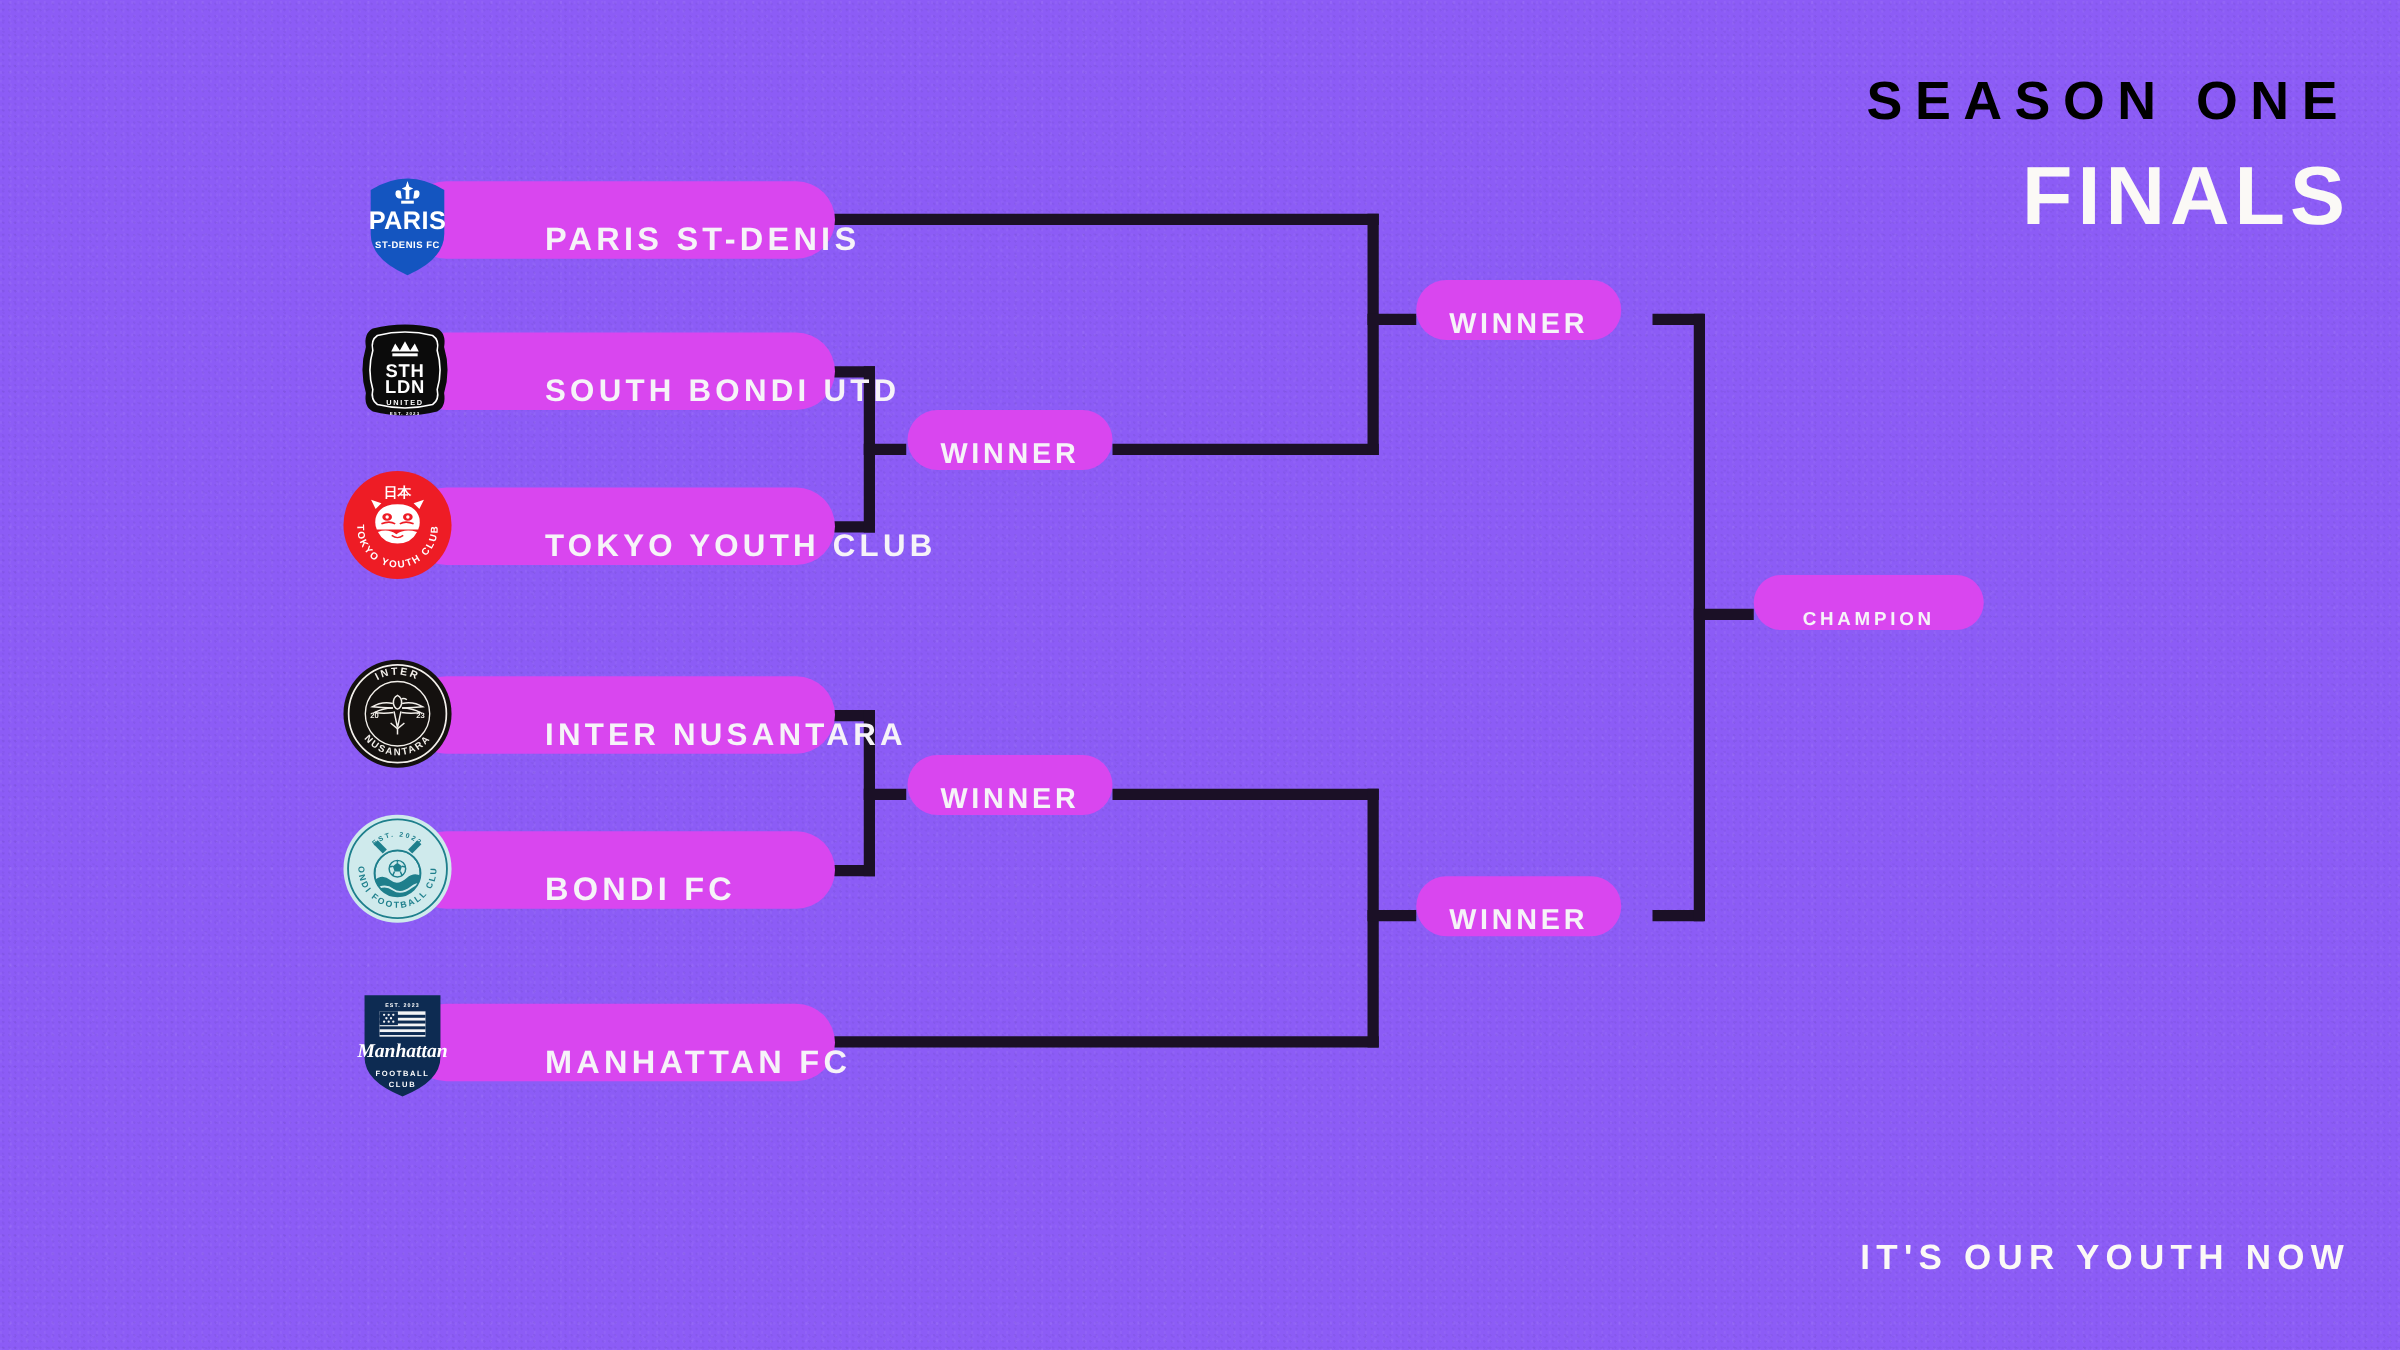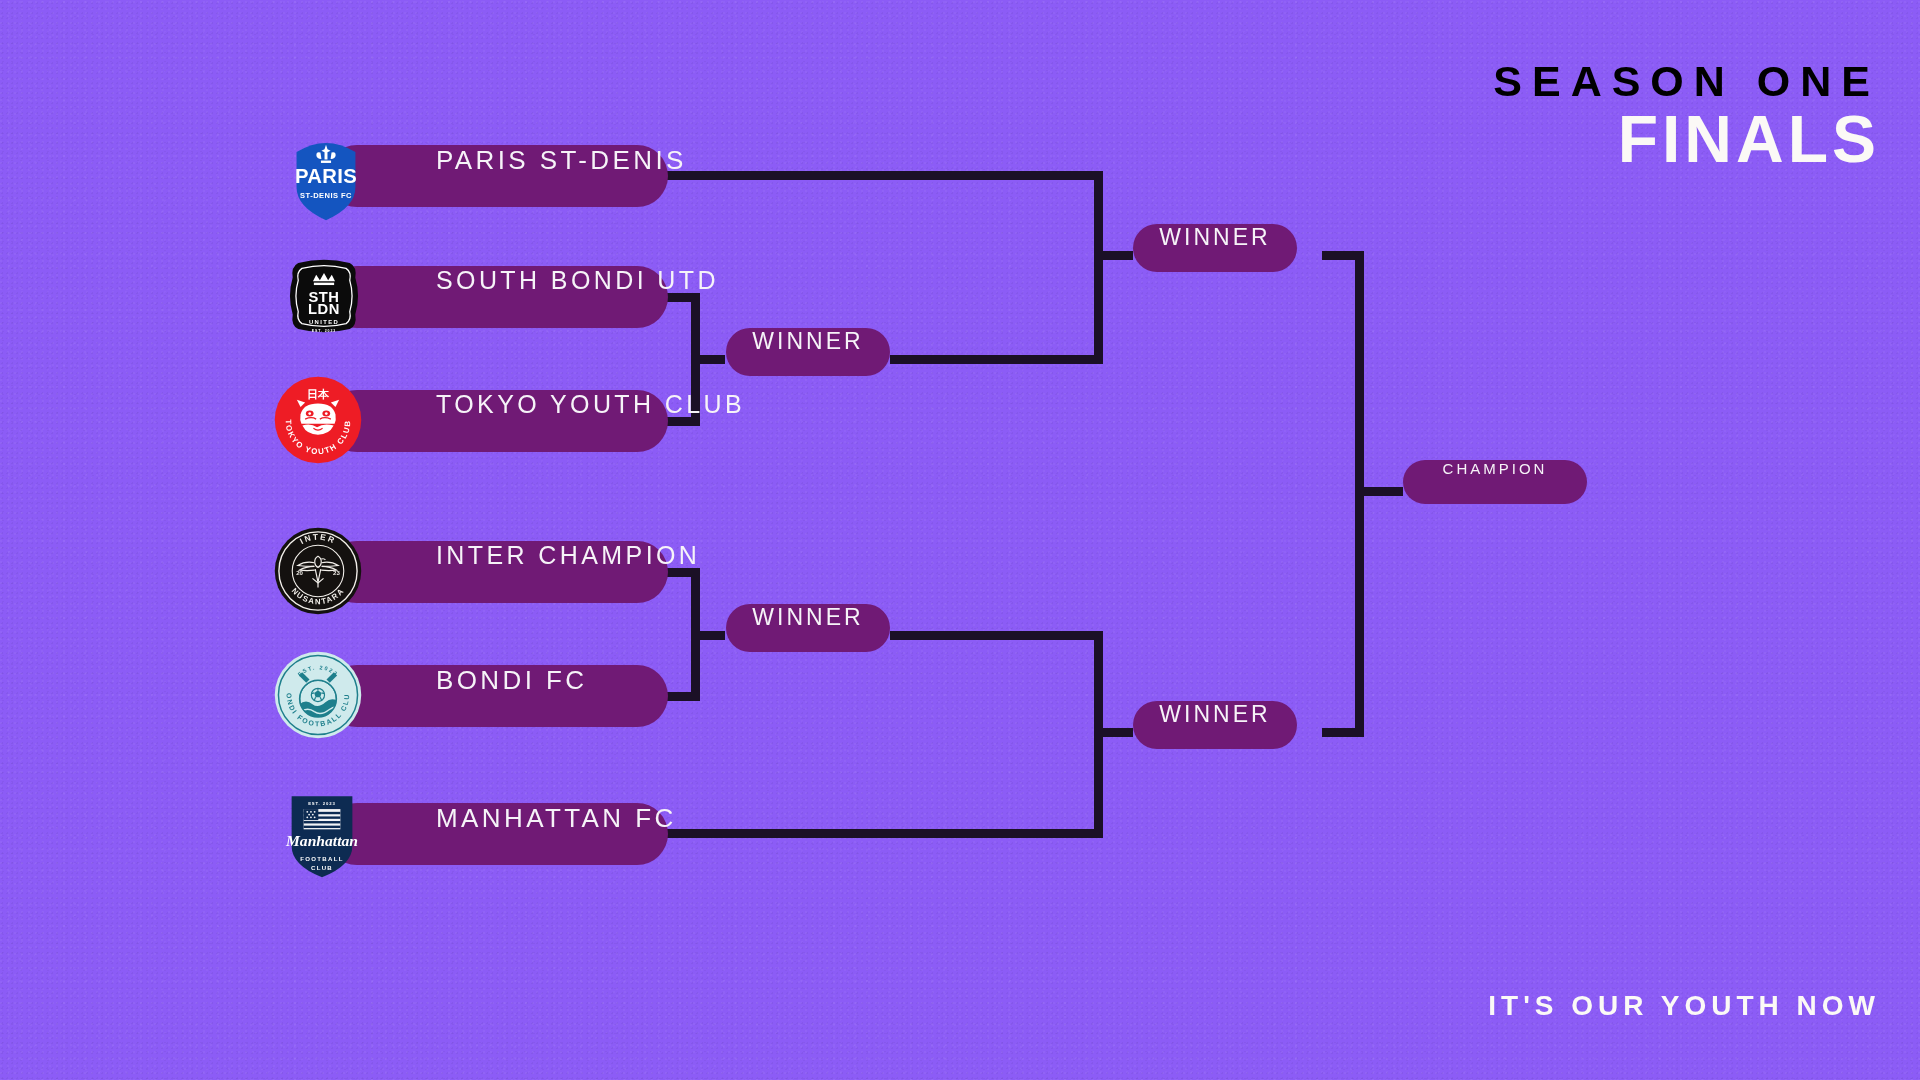--- a/index.html
+++ b/index.html
@@ -24,32 +24,32 @@
   #stage{ position:absolute; inset:0; z-index:2; }
 
   
   .title-block{ position:absolute; right:40px; top:60px; text-align:right; }
   .t-line1{
     color:#000000; font-weight:800; font-size:43px; letter-spacing:10px;
     line-height:1;
   }
   .t-line2{
     color:#FBF9F6; font-weight:800; font-size:66px; letter-spacing:4px;
-    line-height:1.02; margin-top:3px;
+    line-height:1.02; margin-top:20px;
   }
   .tagline{
     position:absolute; right:40px; bottom:58px; text-align:right;
     color:#FBF9F6; font-weight:800; font-size:28px; letter-spacing:5px;
   }
 
   
   .pill{
-    position:absolute; background:#701a75; border-radius:999px;
-    display:flex; align-items:flex-start; color:#F6F3F8;
-    font-weight:400; letter-spacing:3.4px; font-size:26px;
+    position:absolute; background:#d946ef; border-radius:999px;
+    display:flex; align-items:flex-end; color:#F6F3F8;
+    font-weight:700; letter-spacing:3.4px; font-size:26px;
     white-space:nowrap;
   }
   .team-pill{ height:62px; left:326px; width:342px; padding-left:110px; }
   .team-pill.lbl-sm{ font-size:25px; }
   .winner-pill{
     height:48px; width:164px; justify-content:center;
     font-size:23px; letter-spacing:3px; padding:0;
   }
   .champion-pill{
     height:44px; width:184px; justify-content:center;
@@ -109,21 +109,21 @@
   <div class="pill team-pill" style="top:145px;">
     <span>PARIS ST-DENIS</span>
   </div>
   <div class="pill team-pill lbl-sm" style="top:266px;">
     <span>SOUTH BONDI UTD</span>
   </div>
   <div class="pill team-pill lbl-sm" style="top:390px;">
     <span>TOKYO YOUTH CLUB</span>
   </div>
   <div class="pill team-pill lbl-sm" style="top:541px;">
-    <span>INTER CHAMPION</span>
+    <span>INTER NUSANTARA</span>
   </div>
   <div class="pill team-pill" style="top:665px;">
     <span>BONDI FC</span>
   </div>
   <div class="pill team-pill" style="top:803px;">
     <span>MANHATTAN FC</span>
   </div>
 
   <div class="pill winner-pill" style="left:726px; top:328px;">
     <span>WINNER</span>

